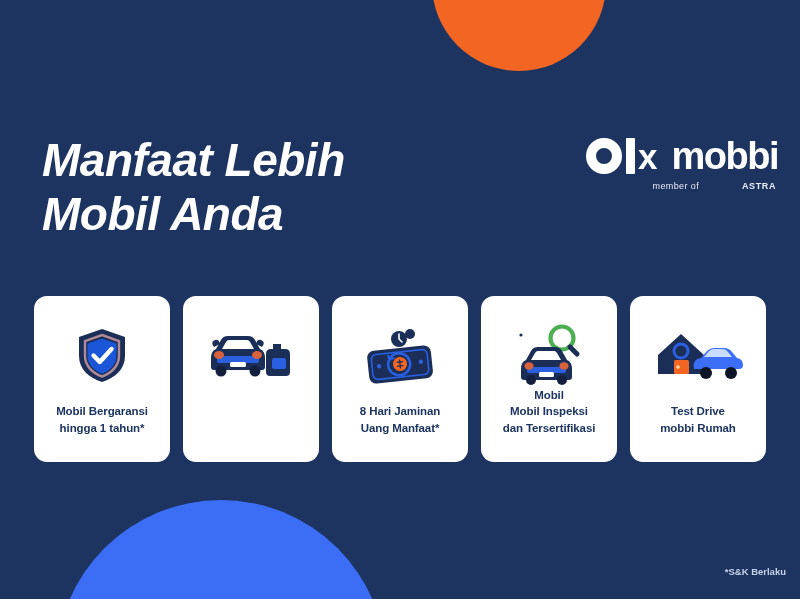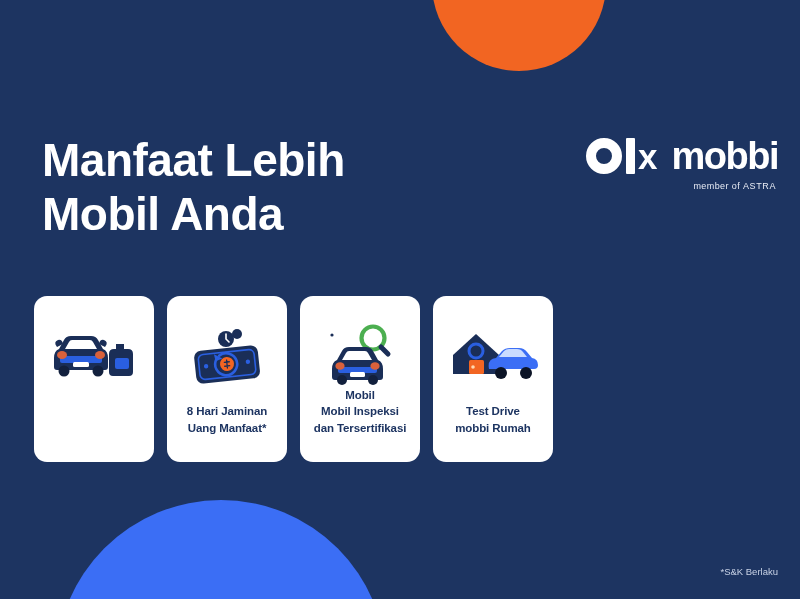--- a/index.html
+++ b/index.html
@@ -49,21 +49,21 @@
     position: absolute;
     left: 42px;
     top: 133px;
     color: #ffffff;
     font-size: 46px;
     line-height: 1.18;
     font-weight: 800;
     letter-spacing: -0.5px;
     z-index: 5;
   }
-  .headline div { white-space: nowrap; }
+  .headline div { white-space: nowrap; font-style: italic; }
 
   
   .logo-wrap {
     position: absolute;
     right: 22px;
     top: 134px;
     z-index: 5;
     text-align: right;
   }
   .logo-mark {
@@ -102,34 +102,34 @@
     letter-spacing: -1.5px;
     margin-left: 15px;
   }
   .logo-sub {
     color: #e8ecf5;
     font-size: 9px;
     letter-spacing: 0.4px;
     margin-top: 3px;
     padding-right: 2px;
   }
-  .logo-sub b { font-weight: 400; letter-spacing: 0.6px; }
+  .logo-sub b { font-weight: 700; letter-spacing: 0.6px; margin-left: 40px; }
 
   
   .cards {
     position: absolute;
     left: 34px;
     top: 296px;
     width: 733px;
     display: flex;
     gap: 13px;
     z-index: 5;
   }
   .card {
-    width: 120px;
+    width: 136px;
     height: 166px;
     background: #ffffff;
     border-radius: 13px;
     display: flex;
     flex-direction: column;
     align-items: center;
     justify-content: flex-start;
     padding-top: 28px;
   }
   .card-icon {
@@ -146,25 +146,25 @@
     font-weight: 700;
     line-height: 1.42;
     text-align: center;
     padding: 0 6px;
     letter-spacing: -0.1px;
   }
 
   
   .footnote {
     position: absolute;
-    right: 22px;
+    right: 14px;
     bottom: 22px;
     color: #c8d2e6;
     font-size: 9.5px;
-    font-weight: 400;
+    font-weight: 700;
     z-index: 5;
   }
 </style>
 </head>
 <body>
 
 <div class="stage">
 
   <div class="circle-orange"></div>
   <div class="circle-blue"></div>
@@ -181,20 +181,34 @@
       <span class="logo-x">x</span>
       <span class="logo-word">mobbi</span>
     </div>
     <div class="logo-sub">
       <span>member of </span><b>ASTRA</b>
     </div>
   </div>
 
   <div class="cards">
 
+    <div class="card">
+      <div class="card-icon">
+        <svg width="56" height="58" viewBox="0 0 56 58">
+          <path d="M28 3 L51 11 V30 C51 43 41 52 28 56 C15 52 5 43 5 30 V11 Z" fill="#1a2e57"></path>
+          <path d="M28 9 L45 15 V30 C45 40 37 47.5 28 50.5 C19 47.5 11 40 11 30 V15 Z" fill="none" stroke="#b08a96" stroke-width="2.4"></path>
+          <path d="M28 12.5 L42.5 17.5 V30 C42.5 38.6 35.7 45 28 47.7 C20.3 45 13.5 38.6 13.5 30 V17.5 Z" fill="#1c56d8"></path>
+          <path d="M19.5 29.5 L25.8 36 L37.5 23" fill="none" stroke="#ffffff" stroke-width="4.4" stroke-linecap="round" stroke-linejoin="round"></path>
+        </svg>
+      </div>
+      <div class="card-label">
+        <div>Mobil Bergaransi</div>
+        <div>hingga 1 tahun*</div>
+      </div>
+    </div>
 
     <div class="card">
       <div class="card-icon">
         <svg width="92" height="54" viewBox="0 0 92 54">
 
           <path d="M9 19 q-4 -5 1 -7 q4 -1 5 4" fill="#1a2e57"></path>
           <path d="M57 19 q4 -5 -1 -7 q-4 -1 -5 4" fill="#1a2e57"></path>
 
           <path d="M6 30 q0 -7 5 -9 l5 -9 q2 -4 7 -4 h20 q5 0 7 4 l5 9 q5 2 5 9 v9 q0 3 -3 3 h-48 q-3 0 -3 -3 z" fill="#1a2e57"></path>
 

